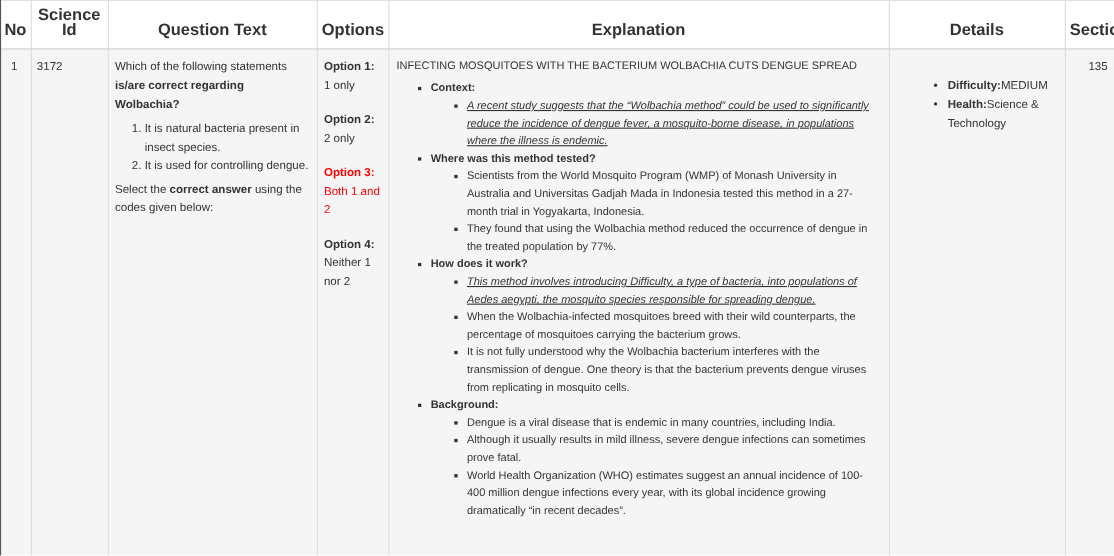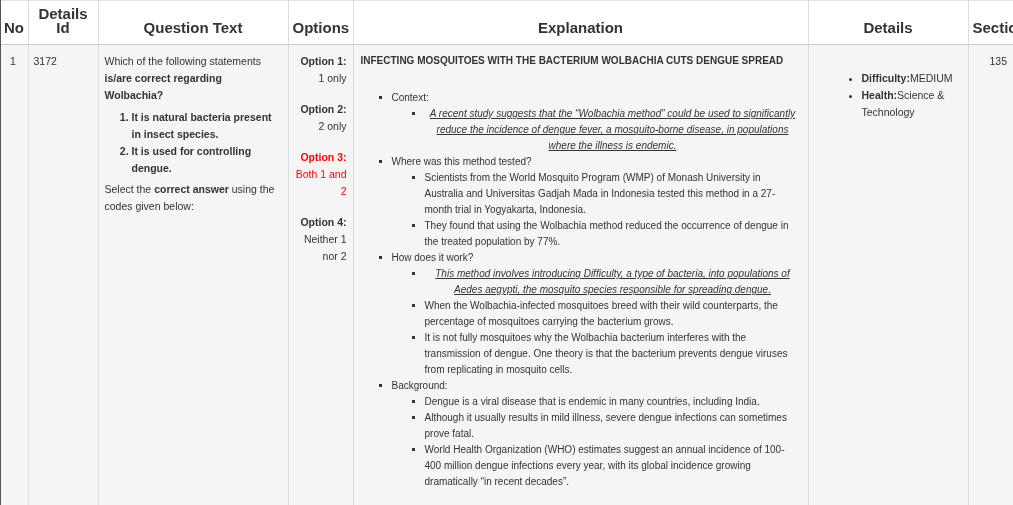--- a/index.html
+++ b/index.html
@@ -41,35 +41,35 @@
     color: #333;
     padding: 8px 6px;
     border-right: 1px solid #ddd;
   }
   tbody tr { height: 470px; }
   td.c-no { padding-left: 10px; }
   td.c-qid { padding-left: 5px; }
 
   
   .q-intro b, .q-outro b { font-weight: bold; }
-  ol.q-list { margin: 5px 0 4px 0; padding-left: 27px; font-weight: bold; }
+  ol.q-list { margin: 5px 0 4px 0; padding-left: 27px; }
   ol.q-list li { line-height: 17px; }
 
   
-  .opt { margin-bottom: 14px; text-align: right; }
+  .opt { margin-bottom: 14px; }
   .opt b { font-weight: bold; }
   .opt.red { color: #ff0000; }
 
   
   td.c-expl { font-size: 10px; line-height: 16px; padding: 8px 7px; }
-  .expl-title { font-weight: bold; margin-bottom: 21px; }
+  .expl-title { font-weight: normal; margin-bottom: 4px; }
   ul.expl-list { margin: 0; padding-left: 31px; list-style-type: square; }
   ul.expl-list ul { margin: 0; padding-left: 33px; list-style-type: square; }
-  ul.expl-list > li > b { font-weight: normal; }
-  ul.expl-list li.em { font-style: italic; text-decoration: underline; text-align: center; }
+  ul.expl-list > li > b { font-weight: bold; }
+  ul.expl-list li.em { font-style: italic; text-decoration: underline; }
 
   
   td.c-details ul { margin: 17px; padding-left: 30px; list-style-type: disc; }
   td.c-details li { line-height: 17px; }
   td.c-details b { font-weight: bold; }
 
   td.c-testid { padding-left: 21px; }
 </style>
 </head>
 <body>
@@ -82,21 +82,21 @@
       <col style="width:70px">
       <col style="width:190px">
     <col style="width:65px">
       <col style="width:455px">
       <col style="width:160px">
       <col style="width:45px">
   </colgroup>
   <thead>
     <tr>
       <th>No</th>
-      <th>Details Id</th>
+      <th>Science Id</th>
       <th>Question Text</th>
       <th>Options</th>
       <th>Explanation</th>
       <th>Details</th>
       <th>Section</th>
     </tr>
   </thead>
   <tbody>
     <tr>
       <td class="c-no">1</td>
@@ -121,21 +121,21 @@
             <li><b>Context:</b><ul>
                 <li class="em">A recent study suggests that the “Wolbachia method” could be used to significantly reduce the incidence of dengue fever, a mosquito-borne disease, in populations where the illness is endemic.</li>
               </ul></li>
             <li><b>Where was this method tested?</b><ul>
                 <li>Scientists from the World Mosquito Program (WMP) of Monash University in Australia and Universitas Gadjah Mada in Indonesia tested this method in a 27-month trial in Yogyakarta, Indonesia.</li>
                 <li>They found that using the Wolbachia method reduced the occurrence of dengue in the treated population by 77%.</li>
               </ul></li>
             <li><b>How does it work?</b><ul>
                 <li class="em">This method involves introducing Difficulty, a type of bacteria, into populations of Aedes aegypti, the mosquito species responsible for spreading dengue.</li>
                 <li>When the Wolbachia-infected mosquitoes breed with their wild counterparts, the percentage of mosquitoes carrying the bacterium grows.</li>
-                <li>It is not fully mosquitoes why the Wolbachia bacterium interferes with the transmission of dengue. One theory is that the bacterium prevents dengue viruses from replicating in mosquito cells.</li>
+                <li>It is not fully understood why the Wolbachia bacterium interferes with the transmission of dengue. One theory is that the bacterium prevents dengue viruses from replicating in mosquito cells.</li>
               </ul></li>
             <li><b>Background:</b><ul>
                 <li>Dengue is a viral disease that is endemic in many countries, including India.</li>
                 <li>Although it usually results in mild illness, severe dengue infections can sometimes prove fatal.</li>
                 <li>World Health Organization (WHO) estimates suggest an annual incidence of 100-400 million dengue infections every year, with its global incidence growing dramatically “in recent decades”.</li>
               </ul></li>
           </ul>
       </td>
       <td class="c-details">
         <ul id="details-list">

